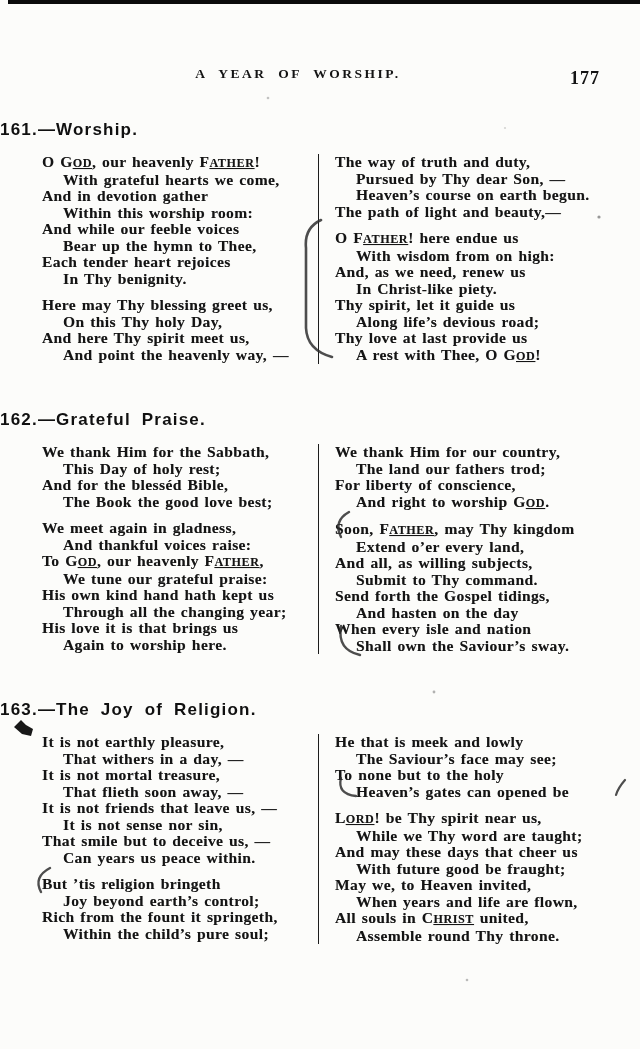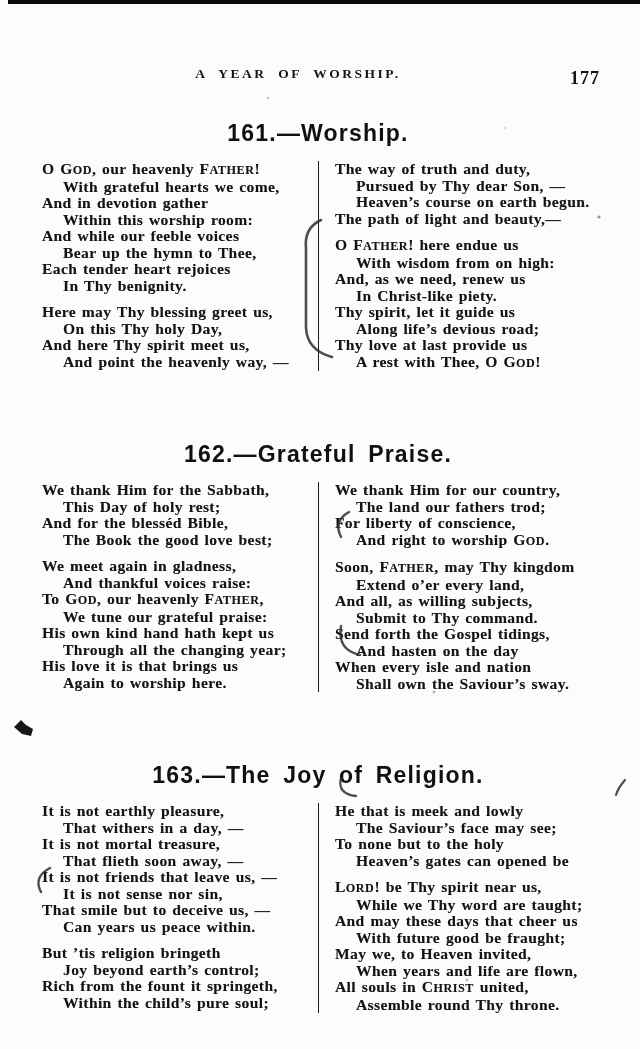--- a/index.html
+++ b/index.html
@@ -39,27 +39,27 @@
   }
   .page-number {
     position: absolute;
     right: 36px;
     top: 68px;
     font-size: 18px;
     font-weight: bold;
     letter-spacing: 1px;
   }
   .hymn { margin-top: 30px; }
-  .hymn + .hymn { margin-top: 70px; }
+  .hymn + .hymn { margin-top: 46px; }
   .hymn-title {
     margin: 0;
-    text-align: center;
+    text-align: left;
     font-family: "Liberation Sans", "DejaVu Sans", sans-serif;
     font-weight: bold;
-    font-size: 23px;
+    font-size: 17px;
     letter-spacing: 1.2px;
     word-spacing: 5px;
     color: #101010;
   }
   .hymn-body {
     display: flex;
     margin-top: 14px;
     align-items: stretch;
   }
   .col {
@@ -81,21 +81,21 @@
   .line {
     font-size: 15.5px;
     line-height: 16.5px;
     font-weight: 700;
     letter-spacing: 0.4px;
     word-spacing: 1.5px;
     white-space: nowrap;
     text-shadow: 0.2px 0.2px 0 rgba(10,10,10,0.35);
   }
   .line.ind { padding-left: 21px; }
-  .sc { font-size: 0.78em; letter-spacing: 0.6px; }
+  .sc { font-size: 0.78em; letter-spacing: 0.6px; text-decoration: underline; }
   #annotation-overlay {
     position: absolute;
     top: 0; left: 0;
     width: 640px; height: 1049px;
     pointer-events: none;
   }
 </style>
 </head>
 <body>
 

